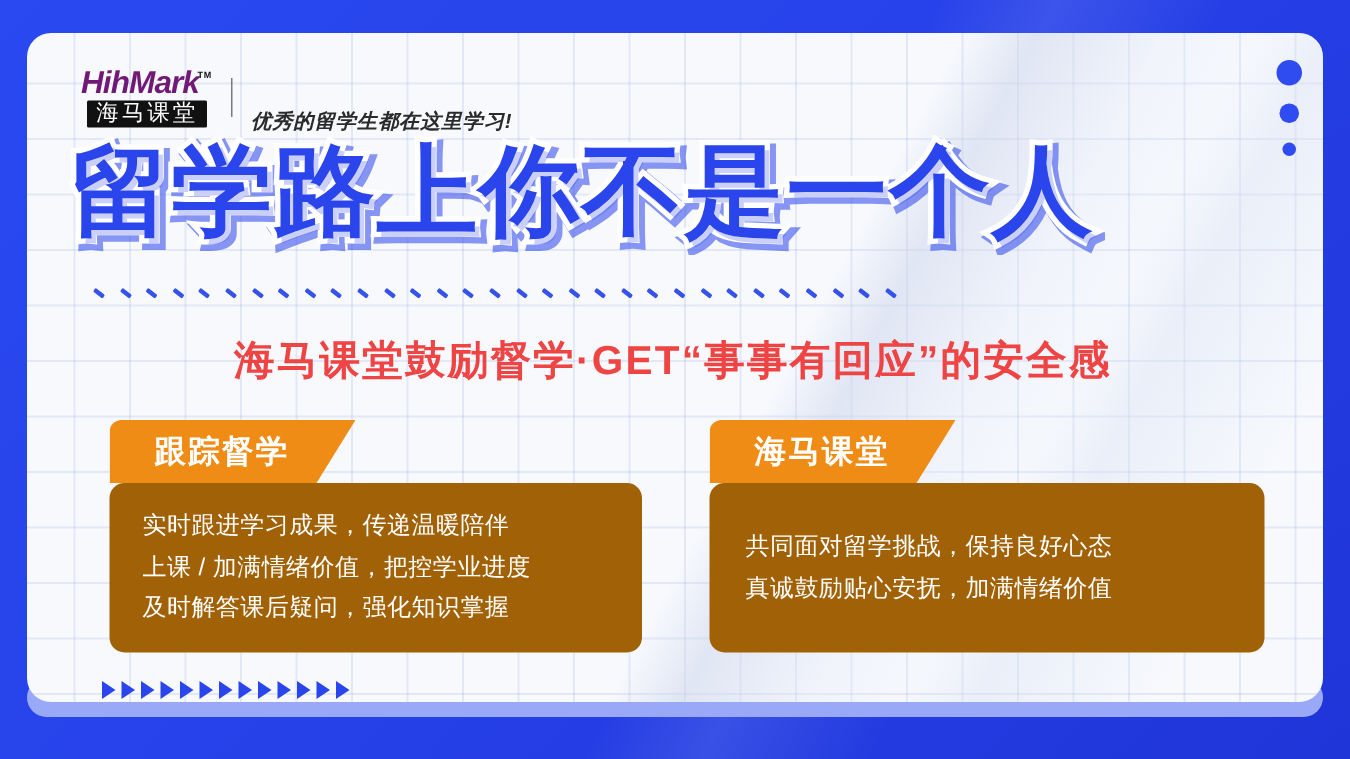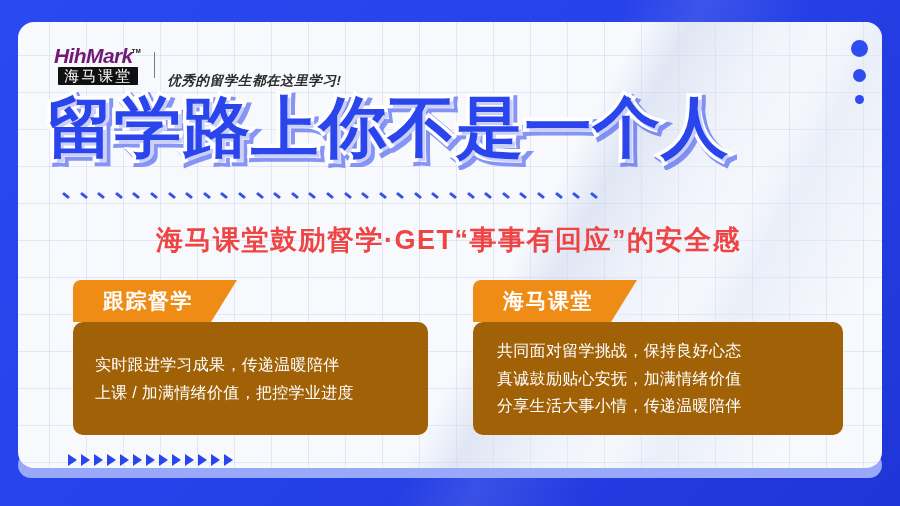--- a/index.html
+++ b/index.html
@@ -217,31 +217,31 @@
 
     <div class="subtitle">海马课堂鼓励督学·GET“事事有回应”的安全感</div>
 
     <div class="card left">
       <div class="card-tab">
         <span class="card-tab-label">跟踪督学</span>
       </div>
       <div class="card-body">
         <div class="card-line">实时跟进学习成果，传递温暖陪伴</div>
         <div class="card-line">上课 / 加满情绪价值，把控学业进度</div>
+        <div class="card-line">及时解答课后疑问，强化知识掌握</div>
       </div>
     </div>
 
     <div class="card right">
       <div class="card-tab">
         <span class="card-tab-label">海马课堂</span>
       </div>
       <div class="card-body">
         <div class="card-line">共同面对留学挑战，保持良好心态</div>
         <div class="card-line">真诚鼓励贴心安抚，加满情绪价值</div>
-        <div class="card-line">分享生活大事小情，传递温暖陪伴</div>
       </div>
     </div>
 
     <div class="tri-row">
         <span class="tri"></span>
         <span class="tri"></span>
         <span class="tri"></span>
         <span class="tri"></span>
         <span class="tri"></span>
         <span class="tri"></span>

